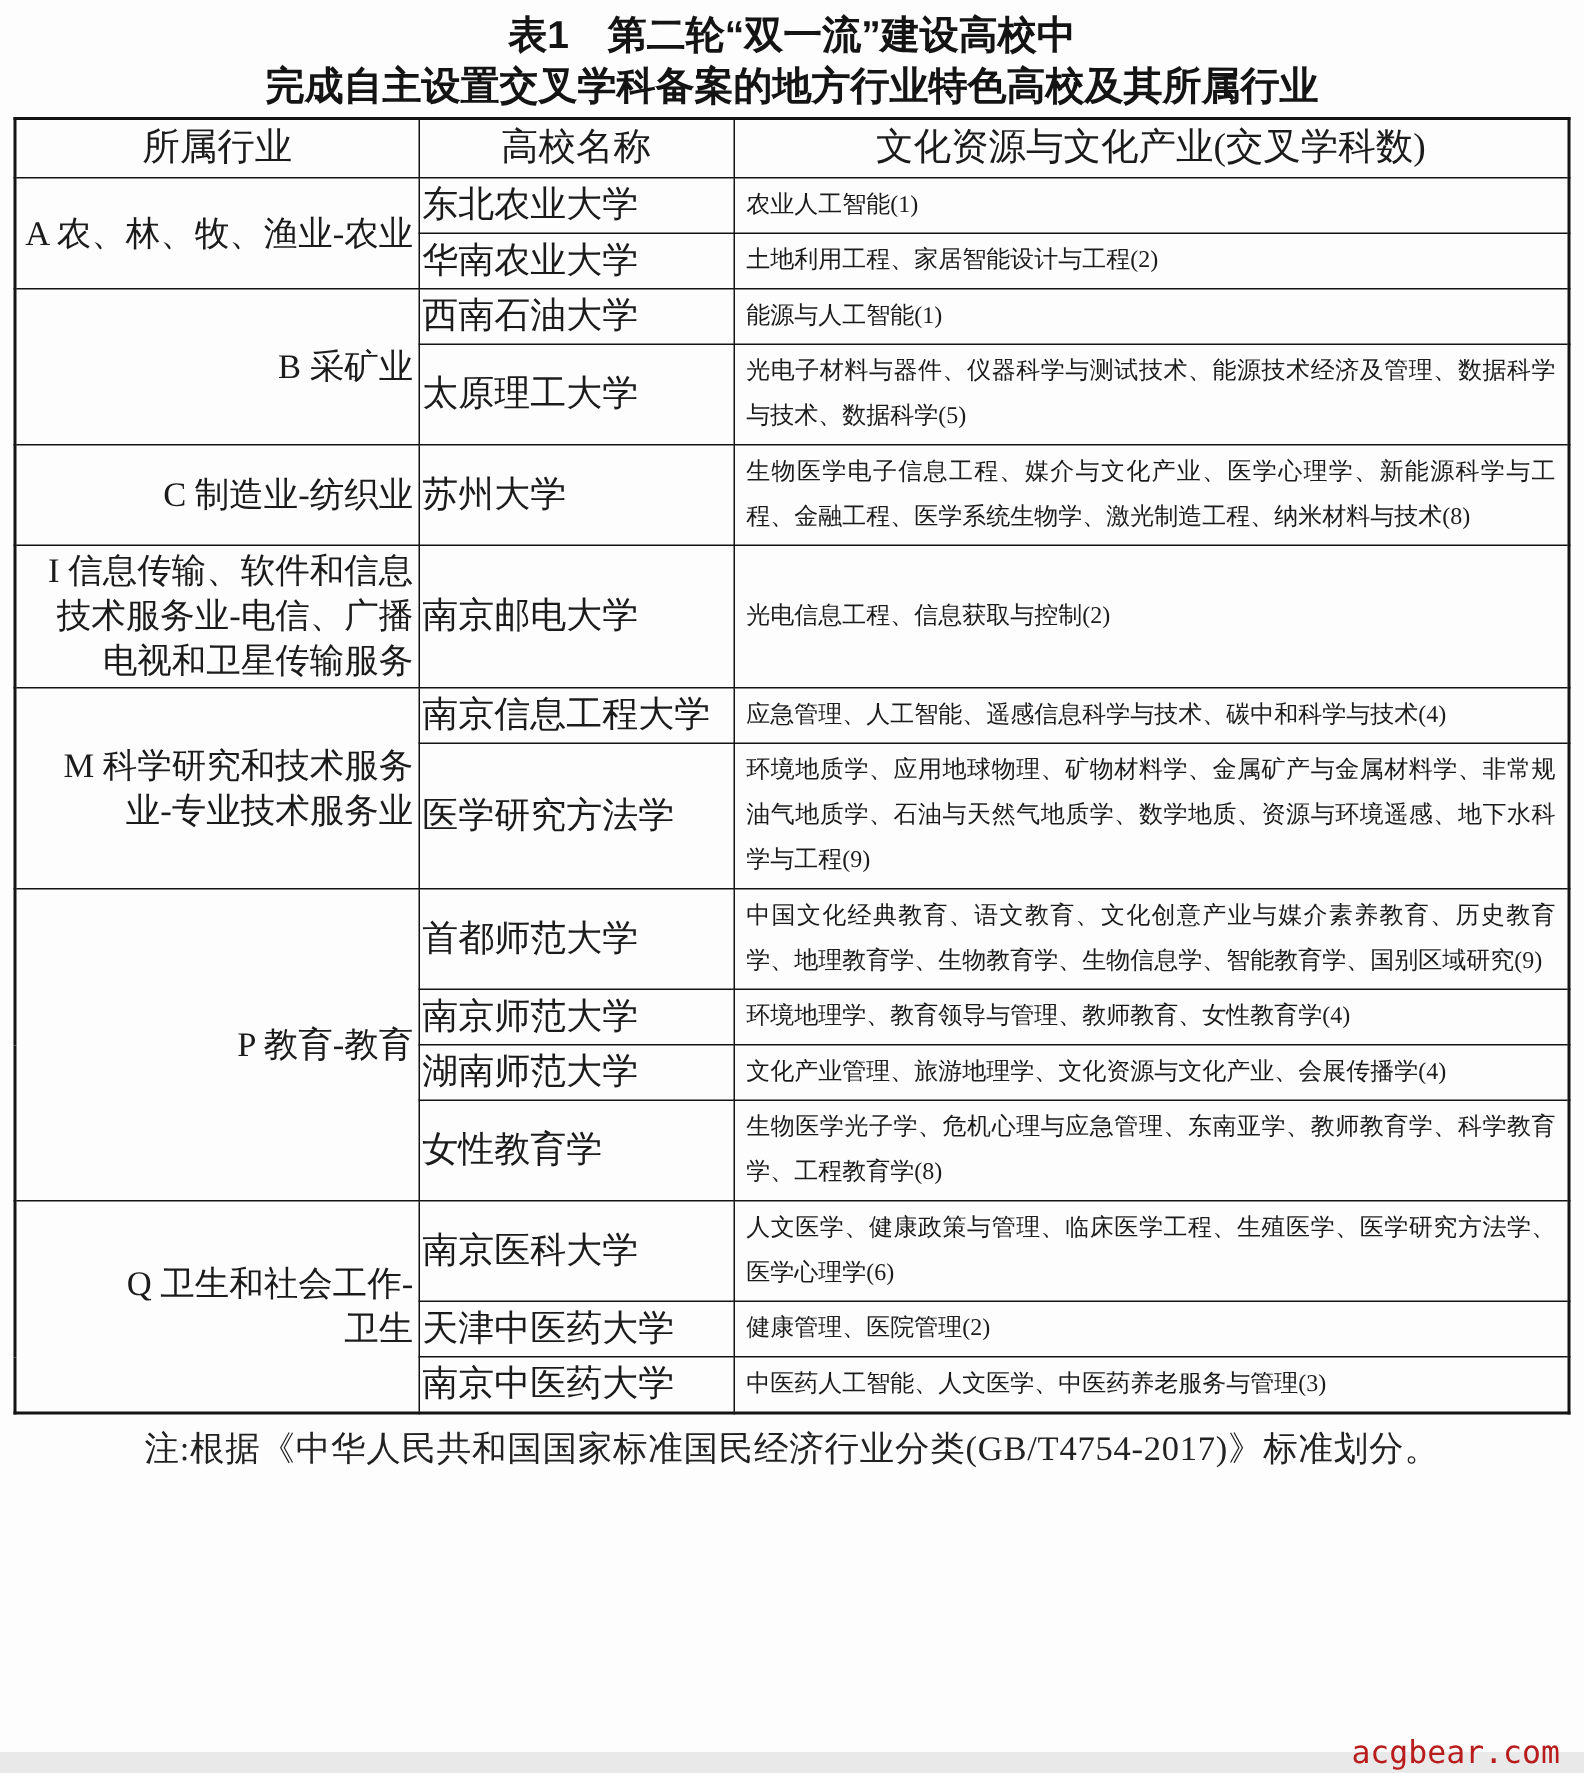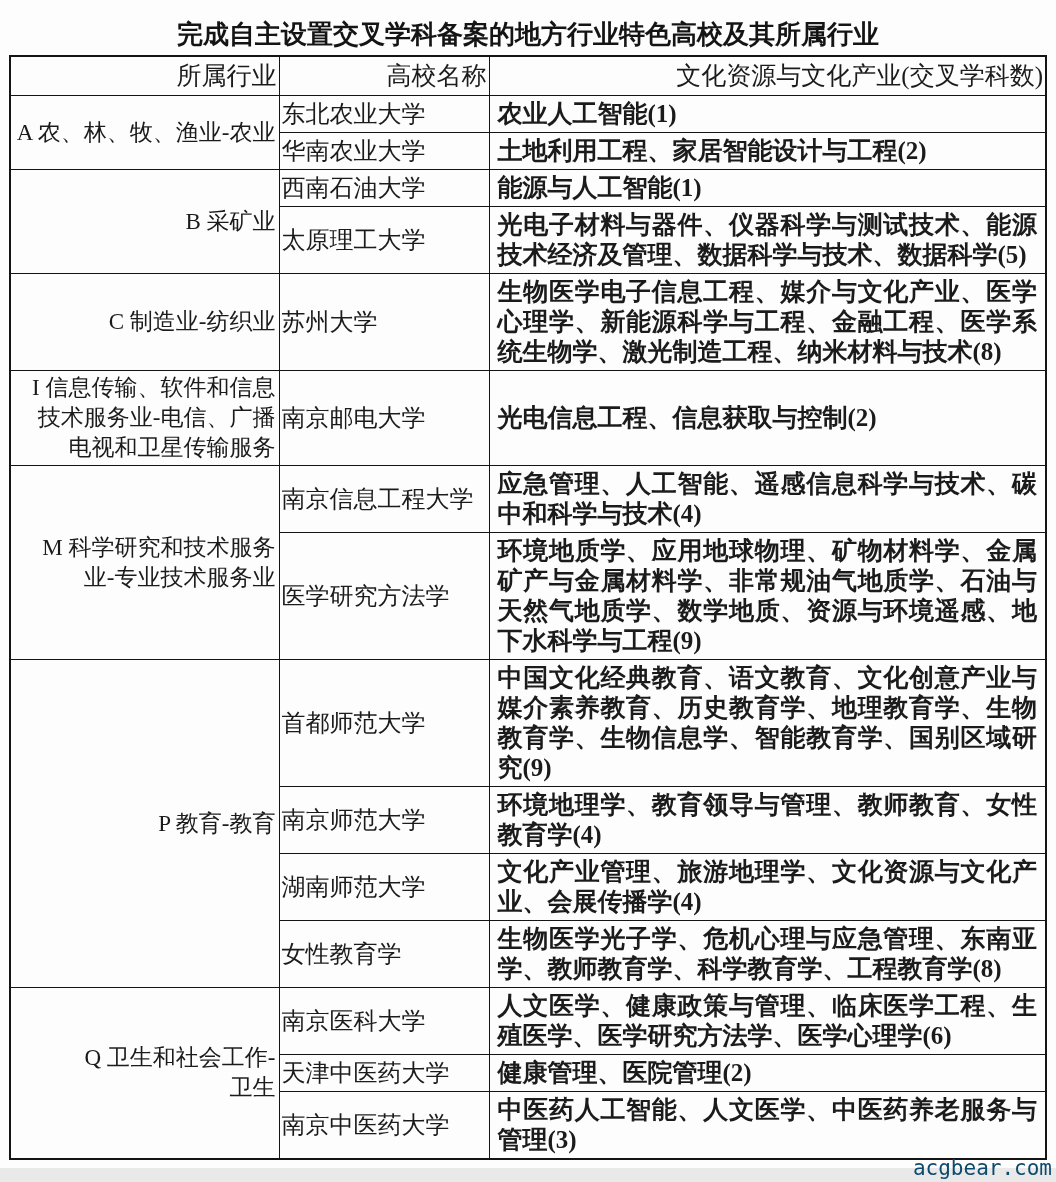--- a/index.html
+++ b/index.html
@@ -19,97 +19,97 @@
     font-family: "Liberation Sans", "DejaVu Sans", sans-serif;
     font-weight: bold;
     color: #141414;
   }
   .caption-line1 {
     margin-top: 7px;
     font-size: 26px;
     line-height: 32px;
   }
   .caption-line2 {
-    margin-top: 18px;
+    margin-top: 2px;
     font-size: 26px;
     line-height: 32px;
   }
 
   table.main {
     border-collapse: collapse;
     table-layout: fixed;
     width: 1036px;
     margin: 5px auto 0 auto;
     border: 2px solid #141414;
   }
   table.main th, table.main td {
     border: 1px solid #141414;
     vertical-align: middle;
   }
   th.hdr {
     font-weight: normal;
     font-size: 25px;
     line-height: 30px;
     padding: 4px 2px;
-    text-align: right;
+    text-align: center;
   }
   td.industry {
     text-align: right;
     font-size: 23px;
     line-height: 30px;
     padding: 2px 3px;
     white-space: pre-line;
   }
   td.university {
     text-align: left;
     font-size: 24px;
     line-height: 30px;
     padding: 2px 2px;
   }
   td.subjects {
     text-align: justify;
-    font-size: 25px;
+    font-size: 16px;
     line-height: 30px;
     padding: 3px 8px 3px 8px;
-    font-weight: bold;
   }
 
   .note {
     margin-top: 9px;
     text-align: center;
     font-size: 23px;
     line-height: 28px;
     color: #222222;
     letter-spacing: 0.5px;
   }
 
   .watermark {
     position: absolute;
-    right: 4px;
+    right: 16px;
     bottom: 2px;
     font-family: "DejaVu Sans Mono", "Liberation Mono", monospace;
     font-size: 21px;
-    color: #0c4a6e;
+    color: #b91c1c;
     z-index: 2;
   }
 
   .bottom-strip {
     position: absolute;
     left: 0;
     right: 0;
     bottom: 0;
     height: 14px;
     background: #e9e9e9;
     z-index: 1;
   }
 </style>
 </head>
 <body>
 
 <div class="caption">
+  <div class="caption-line1">表1　第二轮“双一流”建设高校中</div>
   <div class="caption-line2">完成自主设置交叉学科备案的地方行业特色高校及其所属行业</div>
 </div>
 
 <table class="main">
   <colgroup>
     <col style="width:269px">
     <col style="width:210px">
     <col style="width:557px">
   </colgroup>
   <thead>

